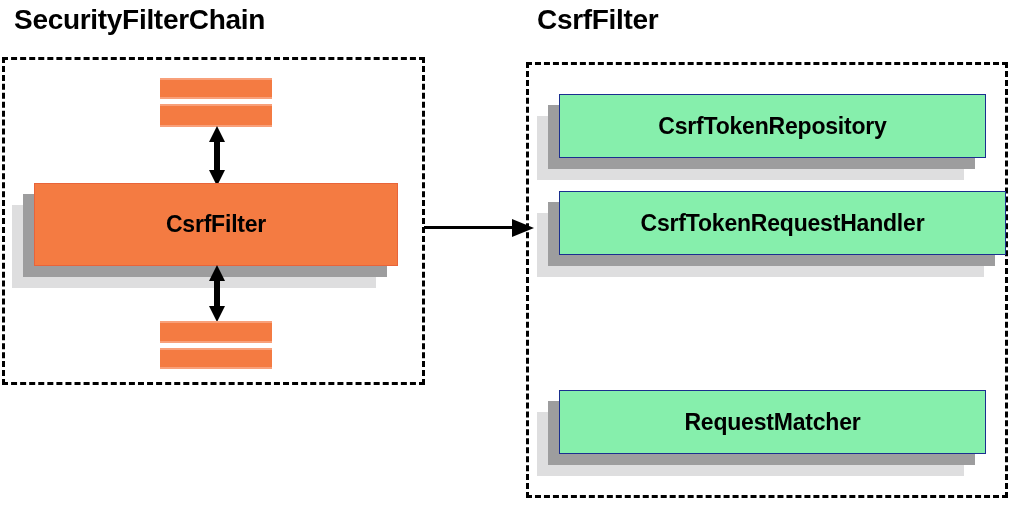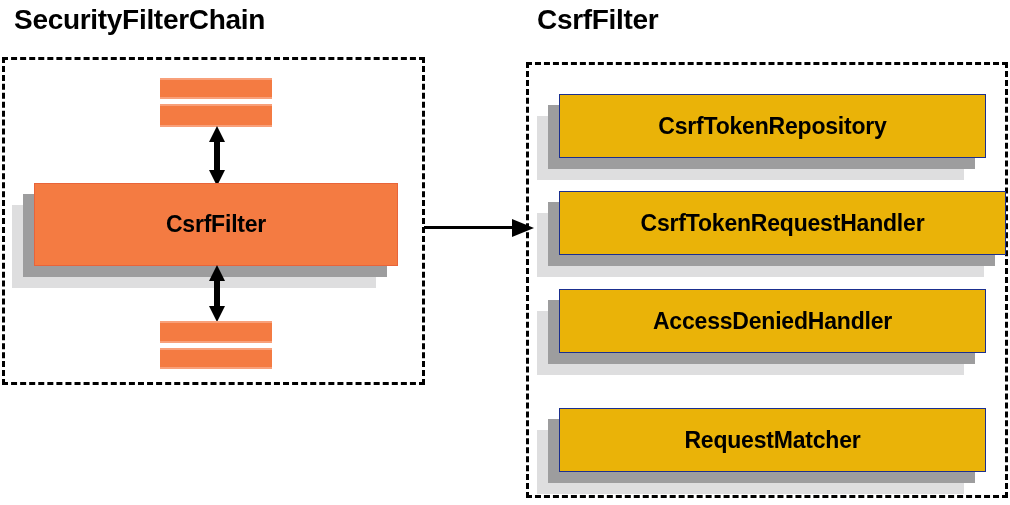--- a/index.html
+++ b/index.html
@@ -78,21 +78,21 @@
     letter-spacing: -0.2px;
   }
 
   
   .stack.orange .layer-front {
     background: #f47b42;
     border: 1px solid #e8643a;
   }
   
   .stack.blue .layer-front {
-    background: #eab308;
+    background: #86efac;
     border: 1px solid #1b2f8f;
   }
 
   
   #csrf-filter-stack {
     left: 12px;
     top: 205px;
     width: 364px;
     height: 83px;
   }
@@ -175,21 +175,21 @@
 
   
   .blue-stack {
     left: 537px;
     width: 427px;
     height: 64px;
   }
   #blue-0 { top: 116px; }
   #blue-1 { top: 213px; padding-left: 20px; }
   #blue-2 { top: 311px; }
-  #blue-3 { top: 430px; text-decoration: underline; }
+  #blue-3 { top: 412px; text-decoration: underline; }
 </style>
 </head>
 <body>
 
 <div id="canvas">
 
   <div class="panel-title" id="title-left">SecurityFilterChain</div>
 
   <div class="dashed-panel" id="panel-left"></div>
 
@@ -237,27 +237,20 @@
   </div>
 
   <div class="stack blue blue-stack" id="blue-1">
     <div class="layer-back"></div>
     <div class="layer-mid"></div>
     <div class="layer-front">
       <span class="box-label">CsrfTokenRequestHandler</span>
     </div>
   </div>
 
-  <div class="stack blue blue-stack" id="blue-2">
-    <div class="layer-back"></div>
-    <div class="layer-mid"></div>
-    <div class="layer-front">
-      <span class="box-label">AccessDeniedHandler</span>
-    </div>
-  </div>
 
   <div class="stack blue blue-stack" id="blue-3">
     <div class="layer-back"></div>
     <div class="layer-mid"></div>
     <div class="layer-front">
       <span class="box-label">RequestMatcher</span>
     </div>
   </div>
 
 </div>

